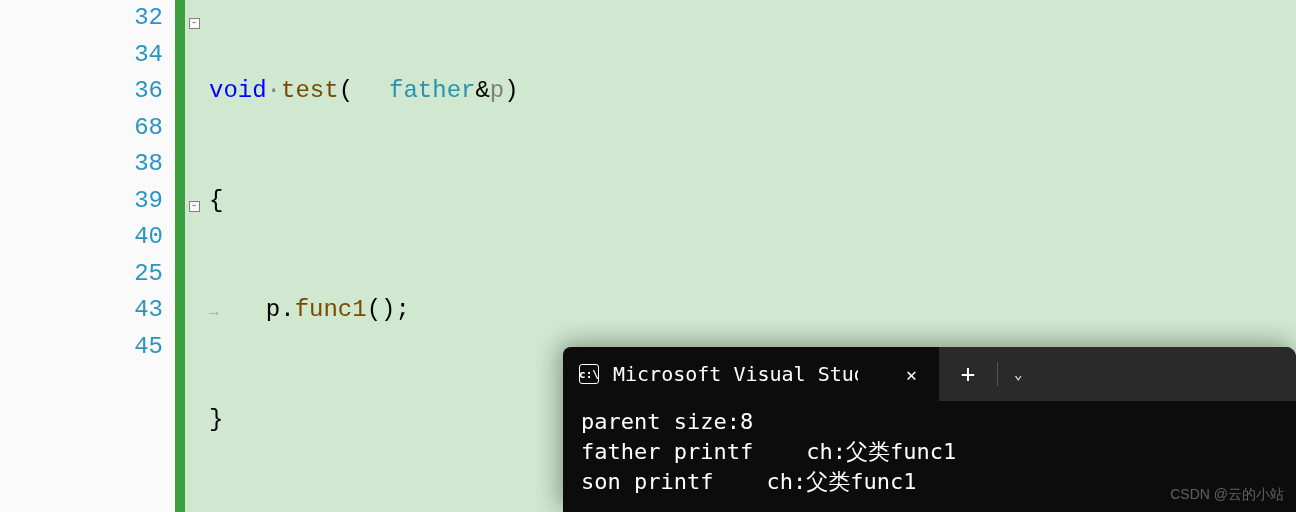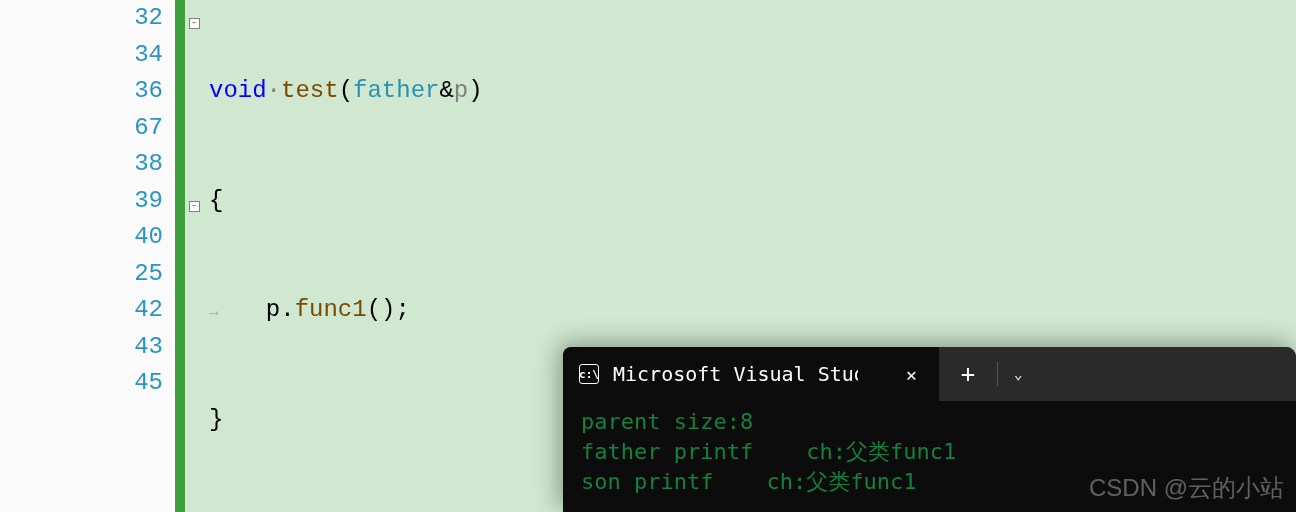--- a/index.html
+++ b/index.html
@@ -59,21 +59,21 @@
     .code-area {
       flex: 1;
       background: #cfe8cf;
       line-height: 36.5px;
       padding-left: 6px;
       white-space: pre;
       position: relative;
     }
     .code-line { height: 36.5px; }
     .kw { color: #0000ff; }
-    .type { color: #2b91af; }
+    .type { color: #2b91af; margin-left: 36px; }
     .func { color: #7a4a00; }
     .dot { color: #808080; }
     .arrow-ws { color: #c0a0a0; font-size: 16px; display:inline-block; width: 28px;}
     .terminal {
       position: absolute;
       left: 563px;
       top: 347px;
       width: 733px;
       height: 165px;
       background: #0c0c0c;
@@ -135,46 +135,45 @@
     .term-drop {
       color: #fff;
       width: 40px; text-align: center;
       cursor: pointer;
       font-size: 14px;
     }
     .term-body {
       padding: 6px 18px;
       font-size: 22px;
       line-height: 30px;
-      color: #15803d;
+      color: #ffffff;
       white-space: pre;
     }
     .watermark {
       position: absolute;
       right: 12px;
       bottom: 8px;
       color: rgba(200,200,200,0.45);
       font-family: Arial, sans-serif;
-      font-size: 24px;
+      font-size: 14px;
     }
   </style>
 </head>
 <body>
 
 <div class="editor-area">
   <div class="gutter">
     <div class="ln">32</div>
     <div class="ln">34</div>
     <div class="ln">36</div>
-    <div class="ln">67</div>
+    <div class="ln">68</div>
     <div class="ln">38</div>
     <div class="ln">39</div>
     <div class="ln">40</div>
     <div class="ln">25</div>
-    <div class="ln">42</div>
     <div class="ln">43</div>
     <div class="ln">45</div>
   </div>
   <div class="change-bar"></div>
   <div class="fold-gutter">
     <div><span class="fold-box">-</span></div>
     <div></div>
       <div></div>
       <div></div>
       <div></div>

